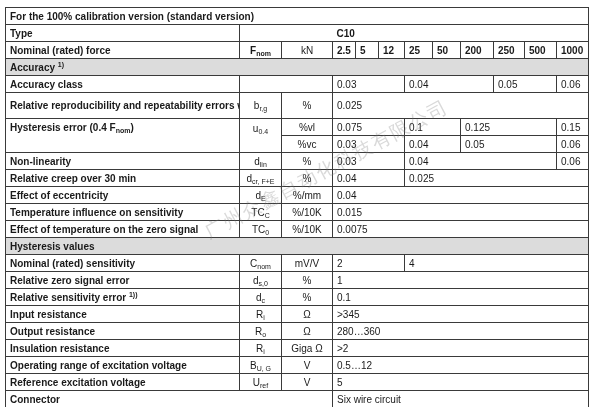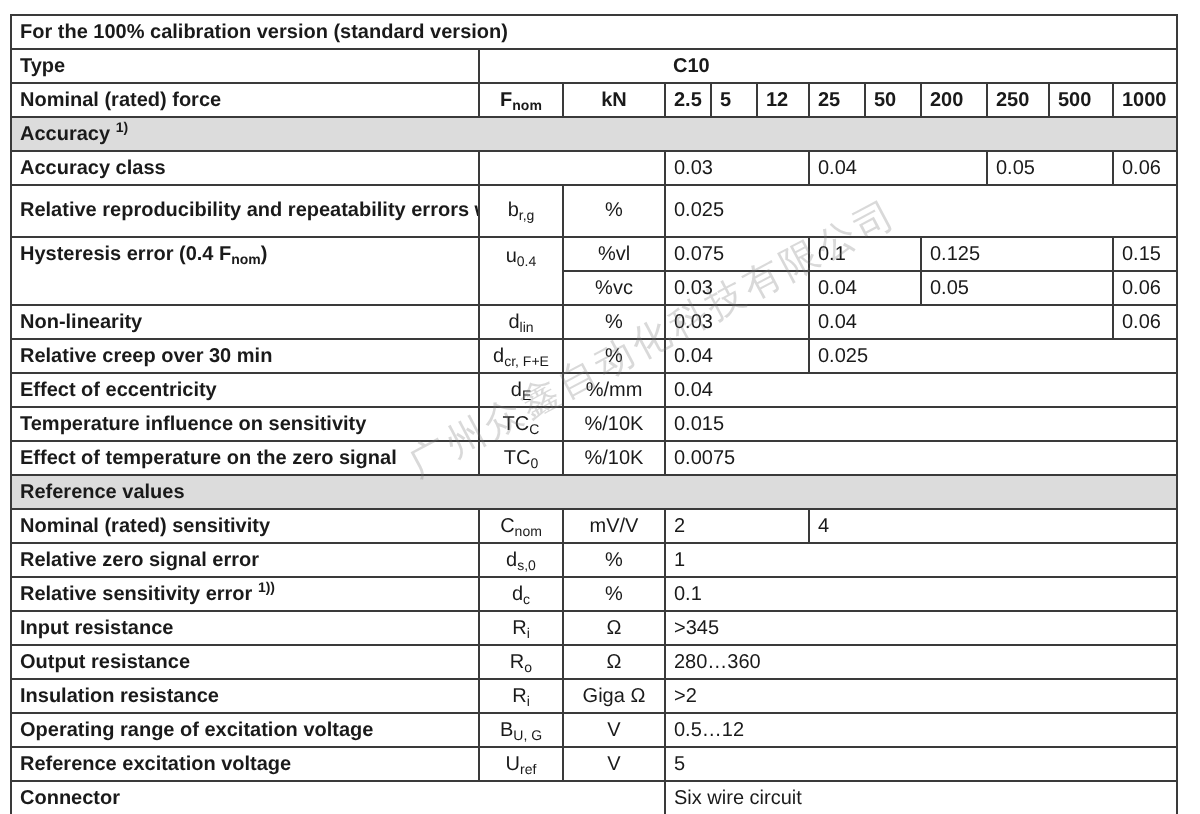--- a/index.html
+++ b/index.html
@@ -50,21 +50,21 @@
 
   <tr>
     <td class="lbl">Type</td>
     <td colspan="2" class="nb-r"></td>
     <td colspan="9" class="h nb-l">C10</td>
   </tr>
 
   <tr>
     <td class="lbl">Nominal (rated) force</td>
     <td class="sym" style="font-weight:bold"><span>F</span><sub>nom</sub></td>
-    <td class="unit" style="font-weight:bold">kN</td>
+    <td class="unit" style="font-weight:normal">kN</td>
     <td class="h">2.5</td>
     <td class="h">5</td>
     <td class="h">12</td>
     <td class="h">25</td>
     <td class="h">50</td>
     <td class="h">200</td>
     <td class="h">250</td>
     <td class="h">500</td>
     <td class="h">1000</td>
   </tr>
@@ -138,21 +138,21 @@
   </tr>
 
   <tr>
     <td class="lbl">Effect of temperature on the zero signal</td>
     <td class="sym"><span>TC</span><sub>0</sub></td>
     <td class="unit">%/10K</td>
     <td class="v" colspan="9">0.0075</td>
   </tr>
 
   <tr>
-    <td class="sec" colspan="12">Reference values</td>
+    <td class="sec" colspan="12">Hysteresis values</td>
   </tr>
 
   <tr>
     <td class="lbl">Nominal (rated) sensitivity</td>
     <td class="sym"><span>C</span><sub>nom</sub></td>
     <td class="unit">mV/V</td>
     <td class="v" colspan="3">2</td>
     <td class="v" colspan="6">4</td>
   </tr>
 

